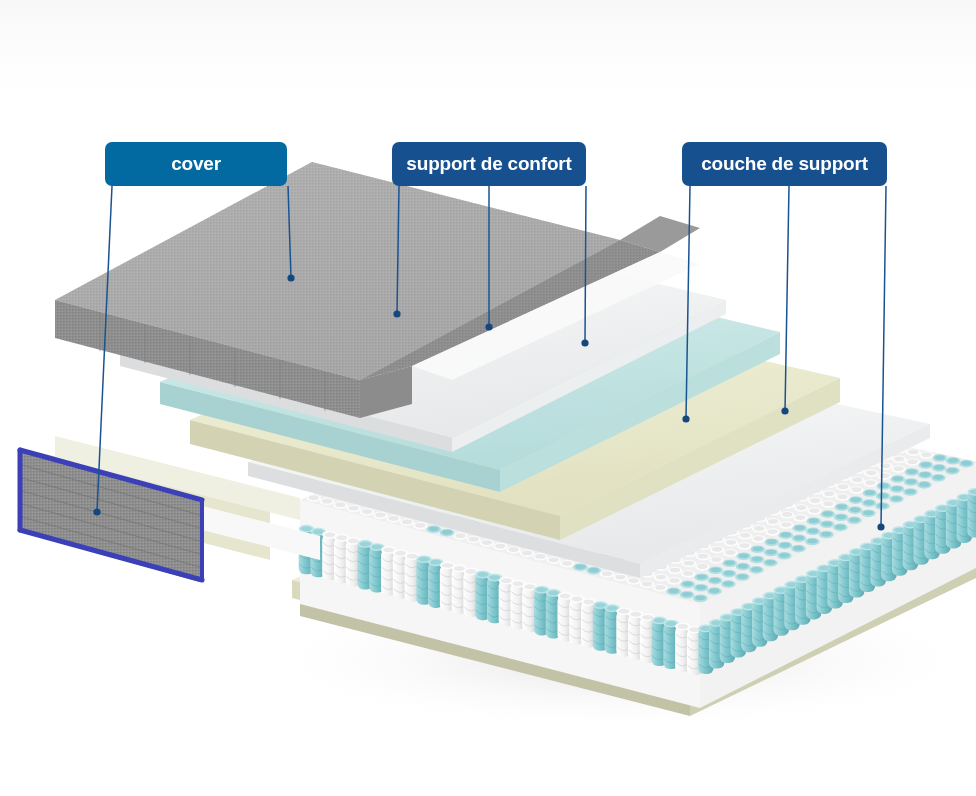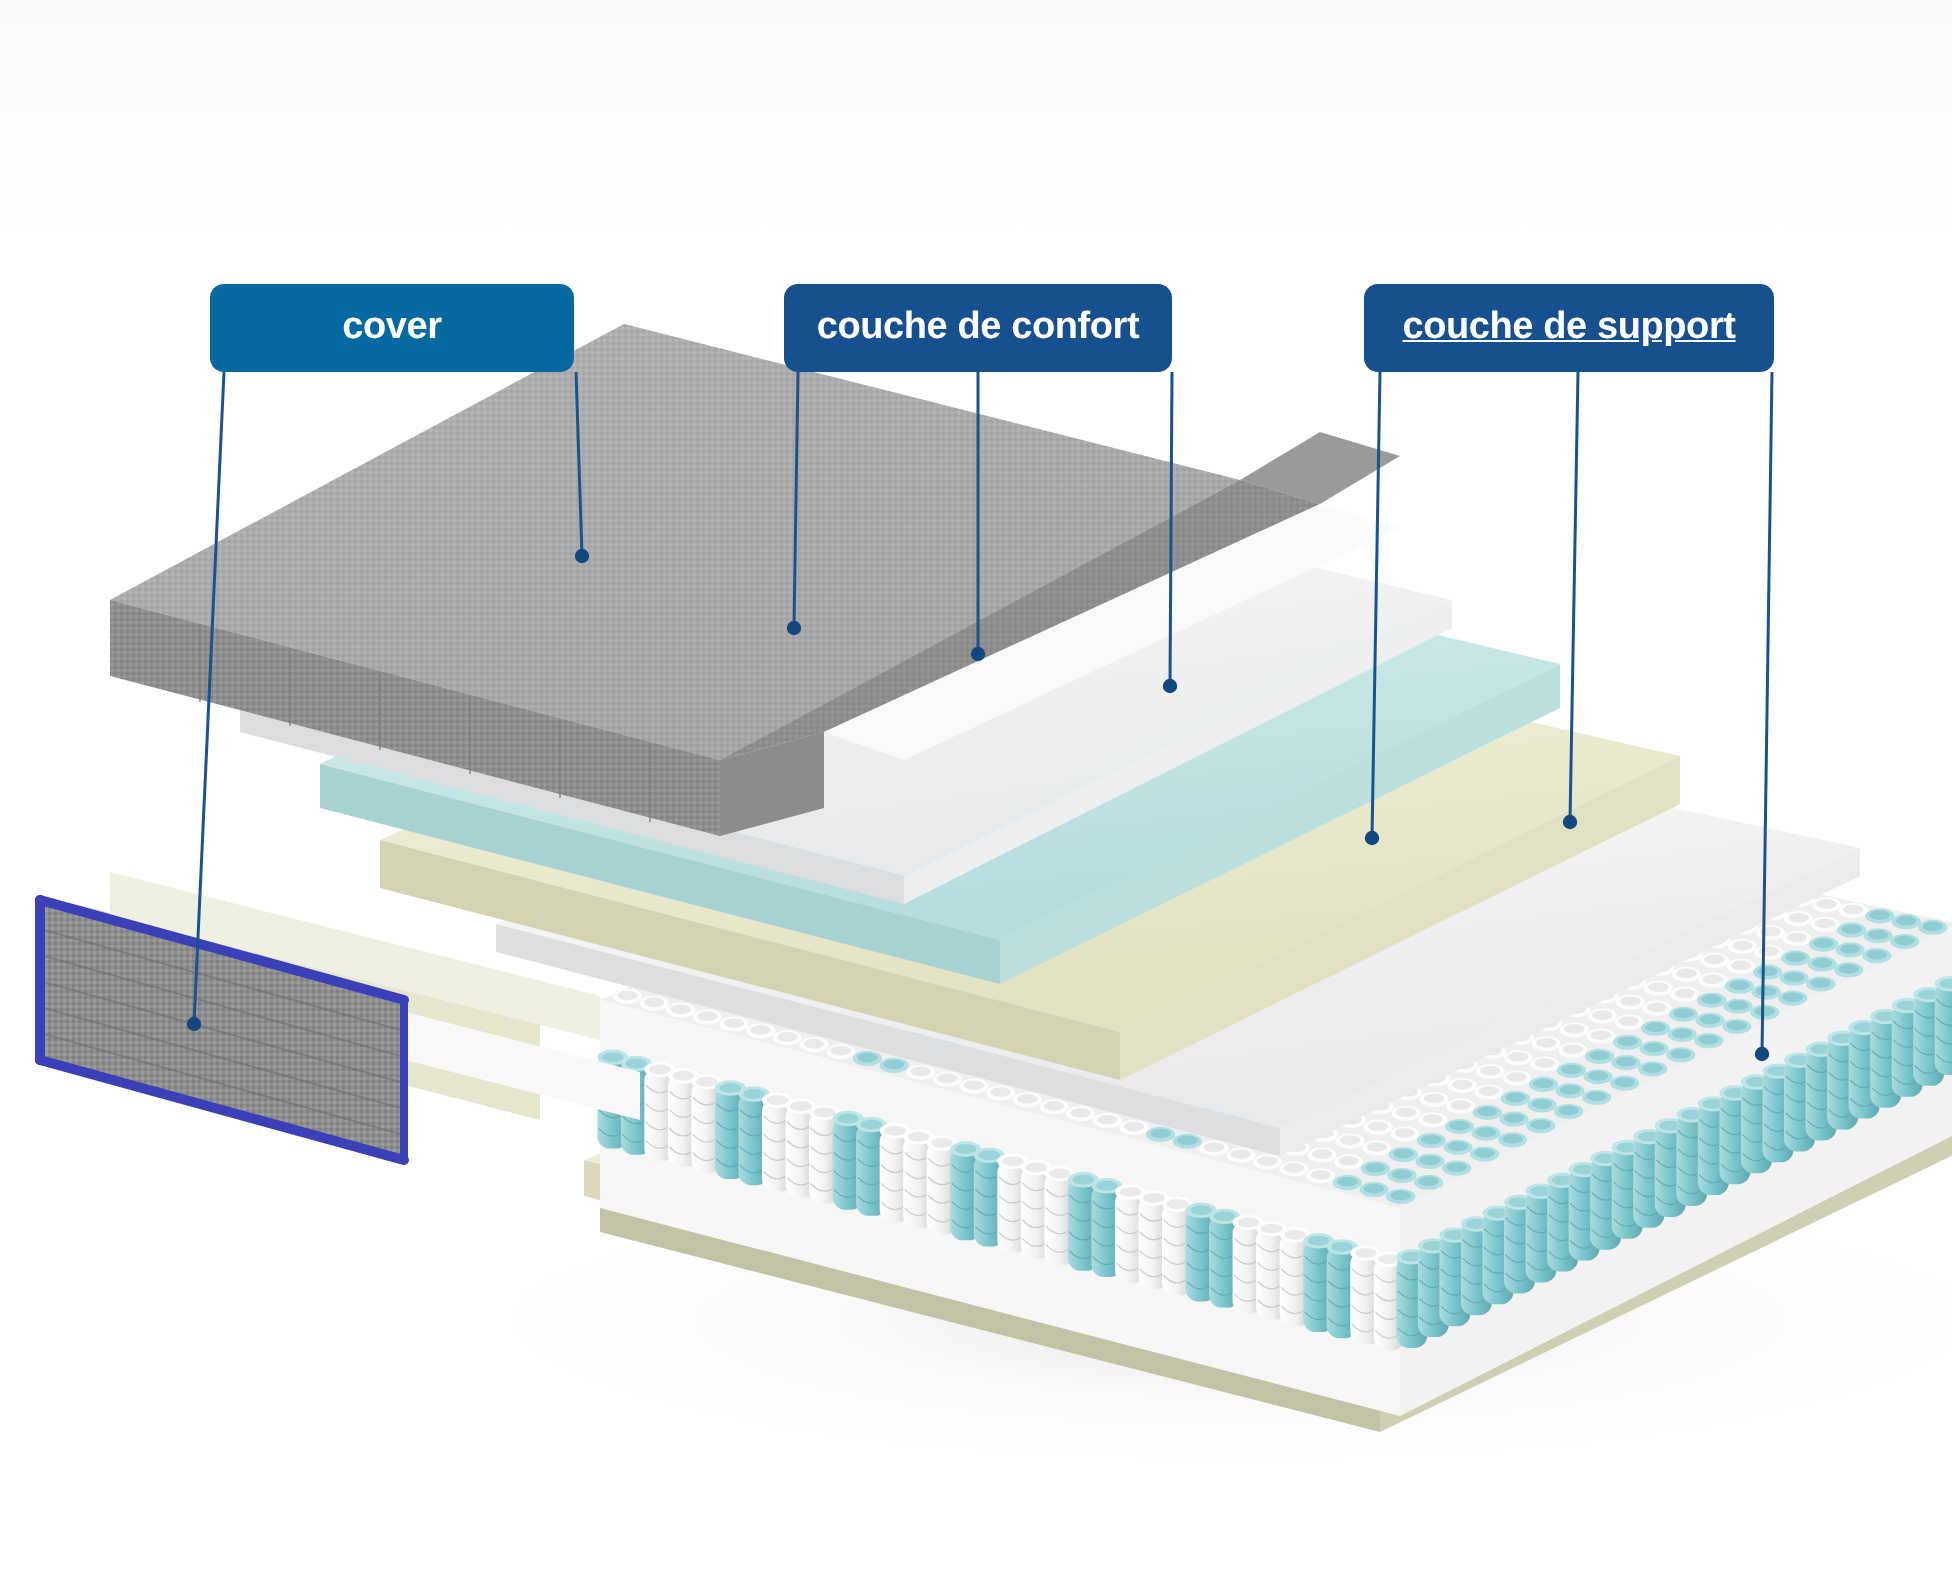--- a/index.html
+++ b/index.html
@@ -910,17 +910,17 @@
       <line x1="690" y1="186" x2="686" y2="419" stroke="#1B5391" stroke-width="1.5"></line>
       <circle cx="686" cy="419" r="3.6" fill="#14477E"></circle>
       <line x1="789" y1="186" x2="785" y2="411" stroke="#1B5391" stroke-width="1.5"></line>
       <circle cx="785" cy="411" r="3.6" fill="#14477E"></circle>
       <line x1="886" y1="186" x2="881" y2="527" stroke="#1B5391" stroke-width="1.5"></line>
       <circle cx="881" cy="527" r="3.6" fill="#14477E"></circle>
     </svg>
 
   <div class="callout-label" style="left: 105px; top: 142px; width: 182px; height: 44px; background: #0369a1; color: rgb(255, 255, 255);">cover</div>
 
-  <div class="callout-label" style="left: 392px; top: 142px; width: 194px; height: 44px; background: rgb(22, 80, 143); color: rgb(255, 255, 255);">couche de confort</div>
-
-  <div class="callout-label" style="left: 682px; top: 142px; width: 205px; height: 44px; background: rgb(22, 80, 143); color: rgb(255, 255, 255); text-decoration: underline;">couche de support</div>
+  <div class="callout-label" style="left: 392px; top: 142px; width: 194px; height: 44px; background: rgb(22, 80, 143); color: rgb(255, 255, 255);">support de confort</div>
+
+  <div class="callout-label" style="left: 682px; top: 142px; width: 205px; height: 44px; background: rgb(22, 80, 143); color: rgb(255, 255, 255);">couche de support</div>
 
 </div>
 
 </body></html>

